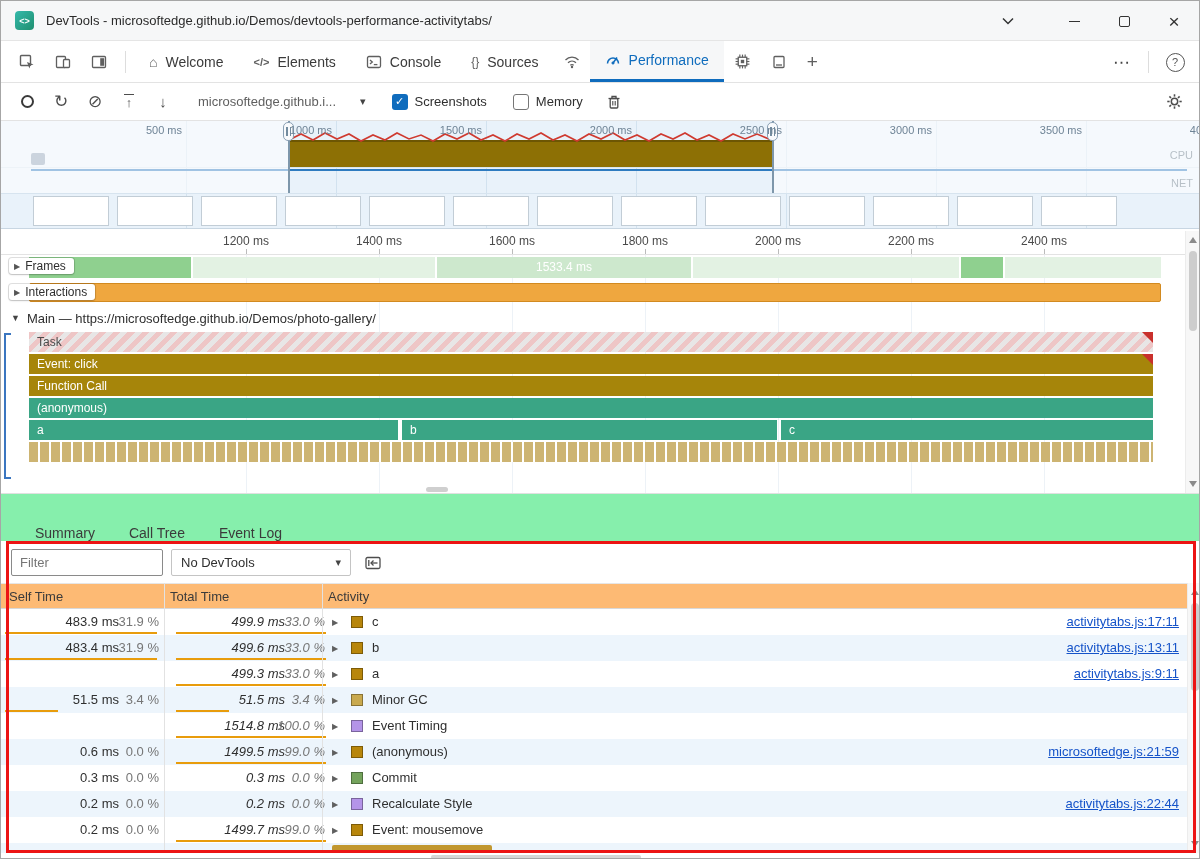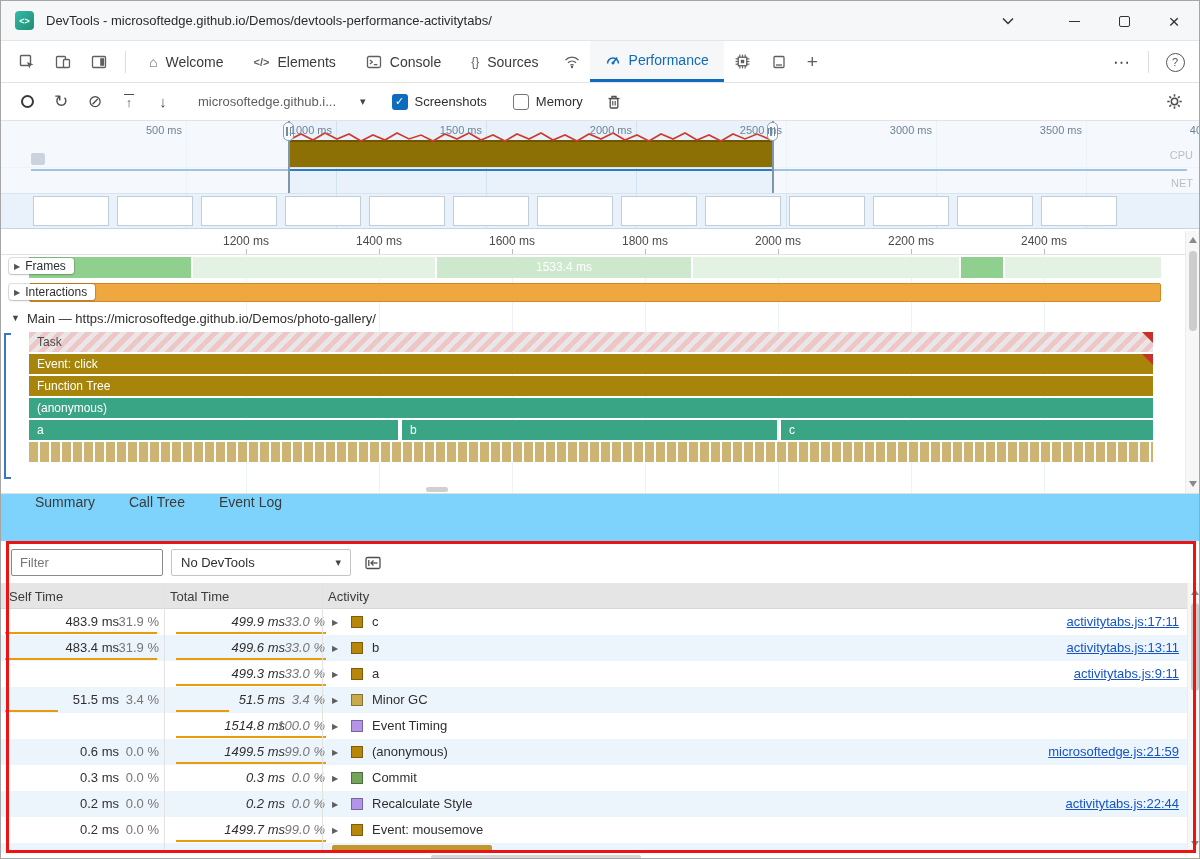--- a/index.html
+++ b/index.html
@@ -96,34 +96,34 @@
   .hthumb{position:absolute;left:425px;top:231px;width:22px;height:5px;background:#cfcfcf;border-radius:3px;}
 
   
   .sbar{position:absolute;right:0;width:14px;background:#f7f7f7;border-left:1px solid #ececec;}
   .sb-arrow{position:absolute;left:3px;width:0;height:0;border-left:4px solid transparent;border-right:4px solid transparent;}
   .sb-up{border-bottom:6px solid #8a8a8a;}
   .sb-down{border-top:6px solid #8a8a8a;}
   .sb-thumb{position:absolute;left:3px;width:8px;background:#cdcdcd;border-radius:4px;}
 
   
-  .panel-tabs{position:absolute;top:492px;left:0;right:0;height:48px;background:#7dd3fc;border-top:1px solid #e0e0e0;display:flex;align-items:flex-start;padding-left:18px;gap:2px;}
+  .panel-tabs{position:absolute;top:492px;left:0;right:0;height:48px;background:#86efac;border-top:1px solid #e0e0e0;display:flex;align-items:flex-end;padding-left:18px;gap:2px;}
   .ptab{display:flex;align-items:center;padding:0 16px;font-size:14px;color:#3b3b3b;cursor:pointer;}
   .ptab.active{color:#0f6cbd;border-bottom:3px solid #0f6cbd;}
 
   
   .annotation{position:absolute;left:5px;top:540px;width:1190px;height:312px;border:3px solid #ec1313;z-index:60;pointer-events:none;}
 
   
   .bottom-panel{position:absolute;top:540px;left:0;width:1200px;height:312px;background:#fff;overflow:hidden;}
   .filter-input{position:absolute;left:10px;top:8px;width:152px;height:27px;border:1px solid #8a8a8a;border-radius:2px;padding:0 8px;font-size:13px;font-family:inherit;color:#333;}
   .filter-input::placeholder{color:#757575;}
   .grouping{position:absolute;left:170px;top:8px;width:180px;height:27px;border:1px solid #c4c4c4;border-radius:2px;background:#fff;display:flex;align-items:center;justify-content:space-between;padding:0 9px;font-size:13px;color:#2f2f2f;cursor:pointer;}
   .heavy-btn{position:absolute;left:360px;top:10px;width:24px;height:24px;border:none;background:none;cursor:pointer;display:flex;align-items:center;justify-content:center;}
-  .grid-header{position:absolute;top:42px;left:0;right:14px;height:26px;background:#e5e5e5;border-top:1px solid #e6e6e6;border-bottom:1px solid #d8d8d8;font-size:13px;color:#3b3b3b;}
+  .grid-header{position:absolute;top:42px;left:0;right:14px;height:26px;background:#fdba74;border-top:1px solid #e6e6e6;border-bottom:1px solid #d8d8d8;font-size:13px;color:#3b3b3b;}
   .gh{position:absolute;top:0;line-height:25px;cursor:pointer;}
   .gh.self{left:8px;} .gh.total{left:169px;} .gh.act{left:327px;}
   .coldiv{position:absolute;top:42px;bottom:0;width:1px;background:#e2e2e2;z-index:3;}
   .grid-body{position:absolute;top:68px;left:0;right:14px;bottom:0;overflow:hidden;font-size:13px;}
   .grow{position:relative;height:26px;background:#fff;}
   .grow.alt{background:#edf5fc;}
   .cell{position:absolute;top:0;height:26px;line-height:26px;}
   .cself{left:0;width:163px;} .ctotal{left:171px;width:158px;font-style:italic;} .cact{left:321px;right:0;}
   .tval{position:absolute;right:45px;color:#2f2f2f;}
   .pval{position:absolute;right:5px;color:#767676;}
@@ -422,21 +422,21 @@
       <span>Interactions</span>
     </div>
 
     <div class="main-header">
       <span class="exp">▼</span>
       <span>Main — https://microsoftedge.github.io/Demos/photo-gallery/</span>
     </div>
 
     <div class="bar-row striped warn" style="top:77px"><span>Task</span></div>
     <div class="bar-row olive warn" style="top:99px"><span>Event: click</span></div>
-    <div class="bar-row olive" style="top:121px"><span>Function Tree</span></div>
+    <div class="bar-row olive" style="top:121px"><span>Function Call</span></div>
     <div class="bar-row tealb" style="top:143px"><span>(anonymous)</span></div>
     <div class="abc" style="left:28px;width:369px"><span>a</span></div>
     <div class="abc" style="left:401px;width:375px"><span>b</span></div>
     <div class="abc" style="left:780px;width:372px"><span>c</span></div>
     <div class="minis"></div>
 
     <div class="bracket"></div>
   </div>
 
   <div class="hthumb" style="top:486px;position:absolute"></div>

